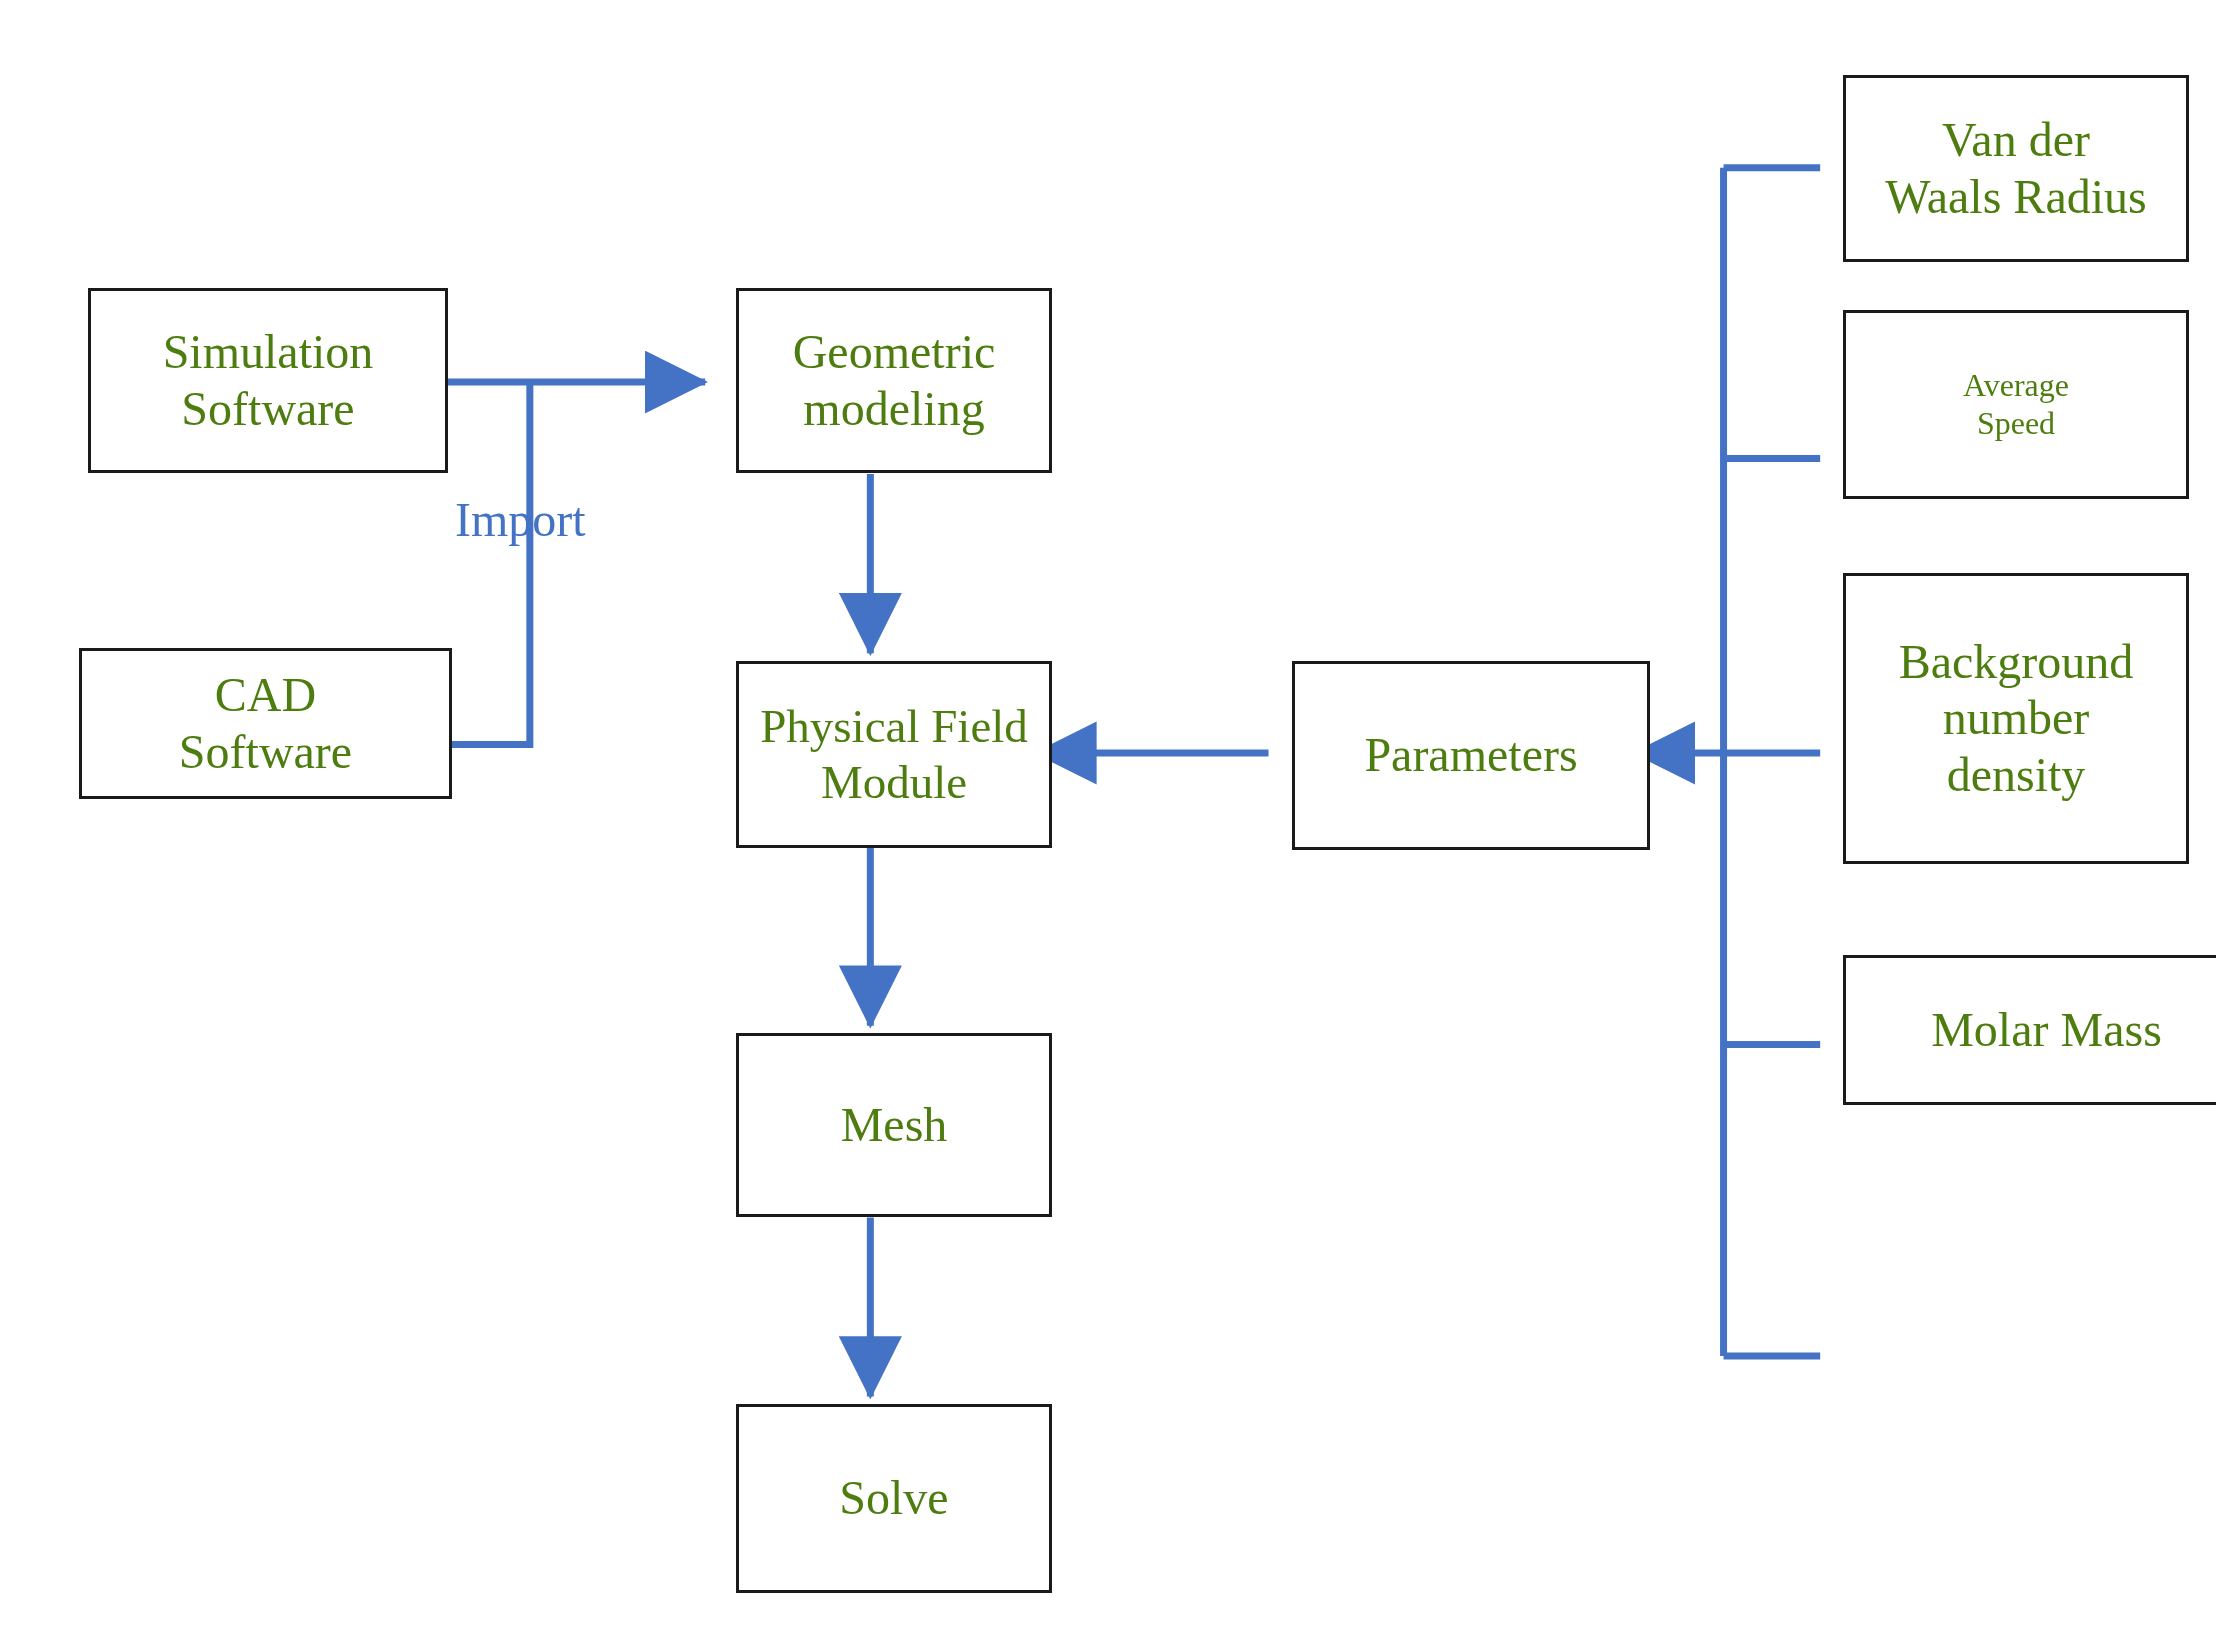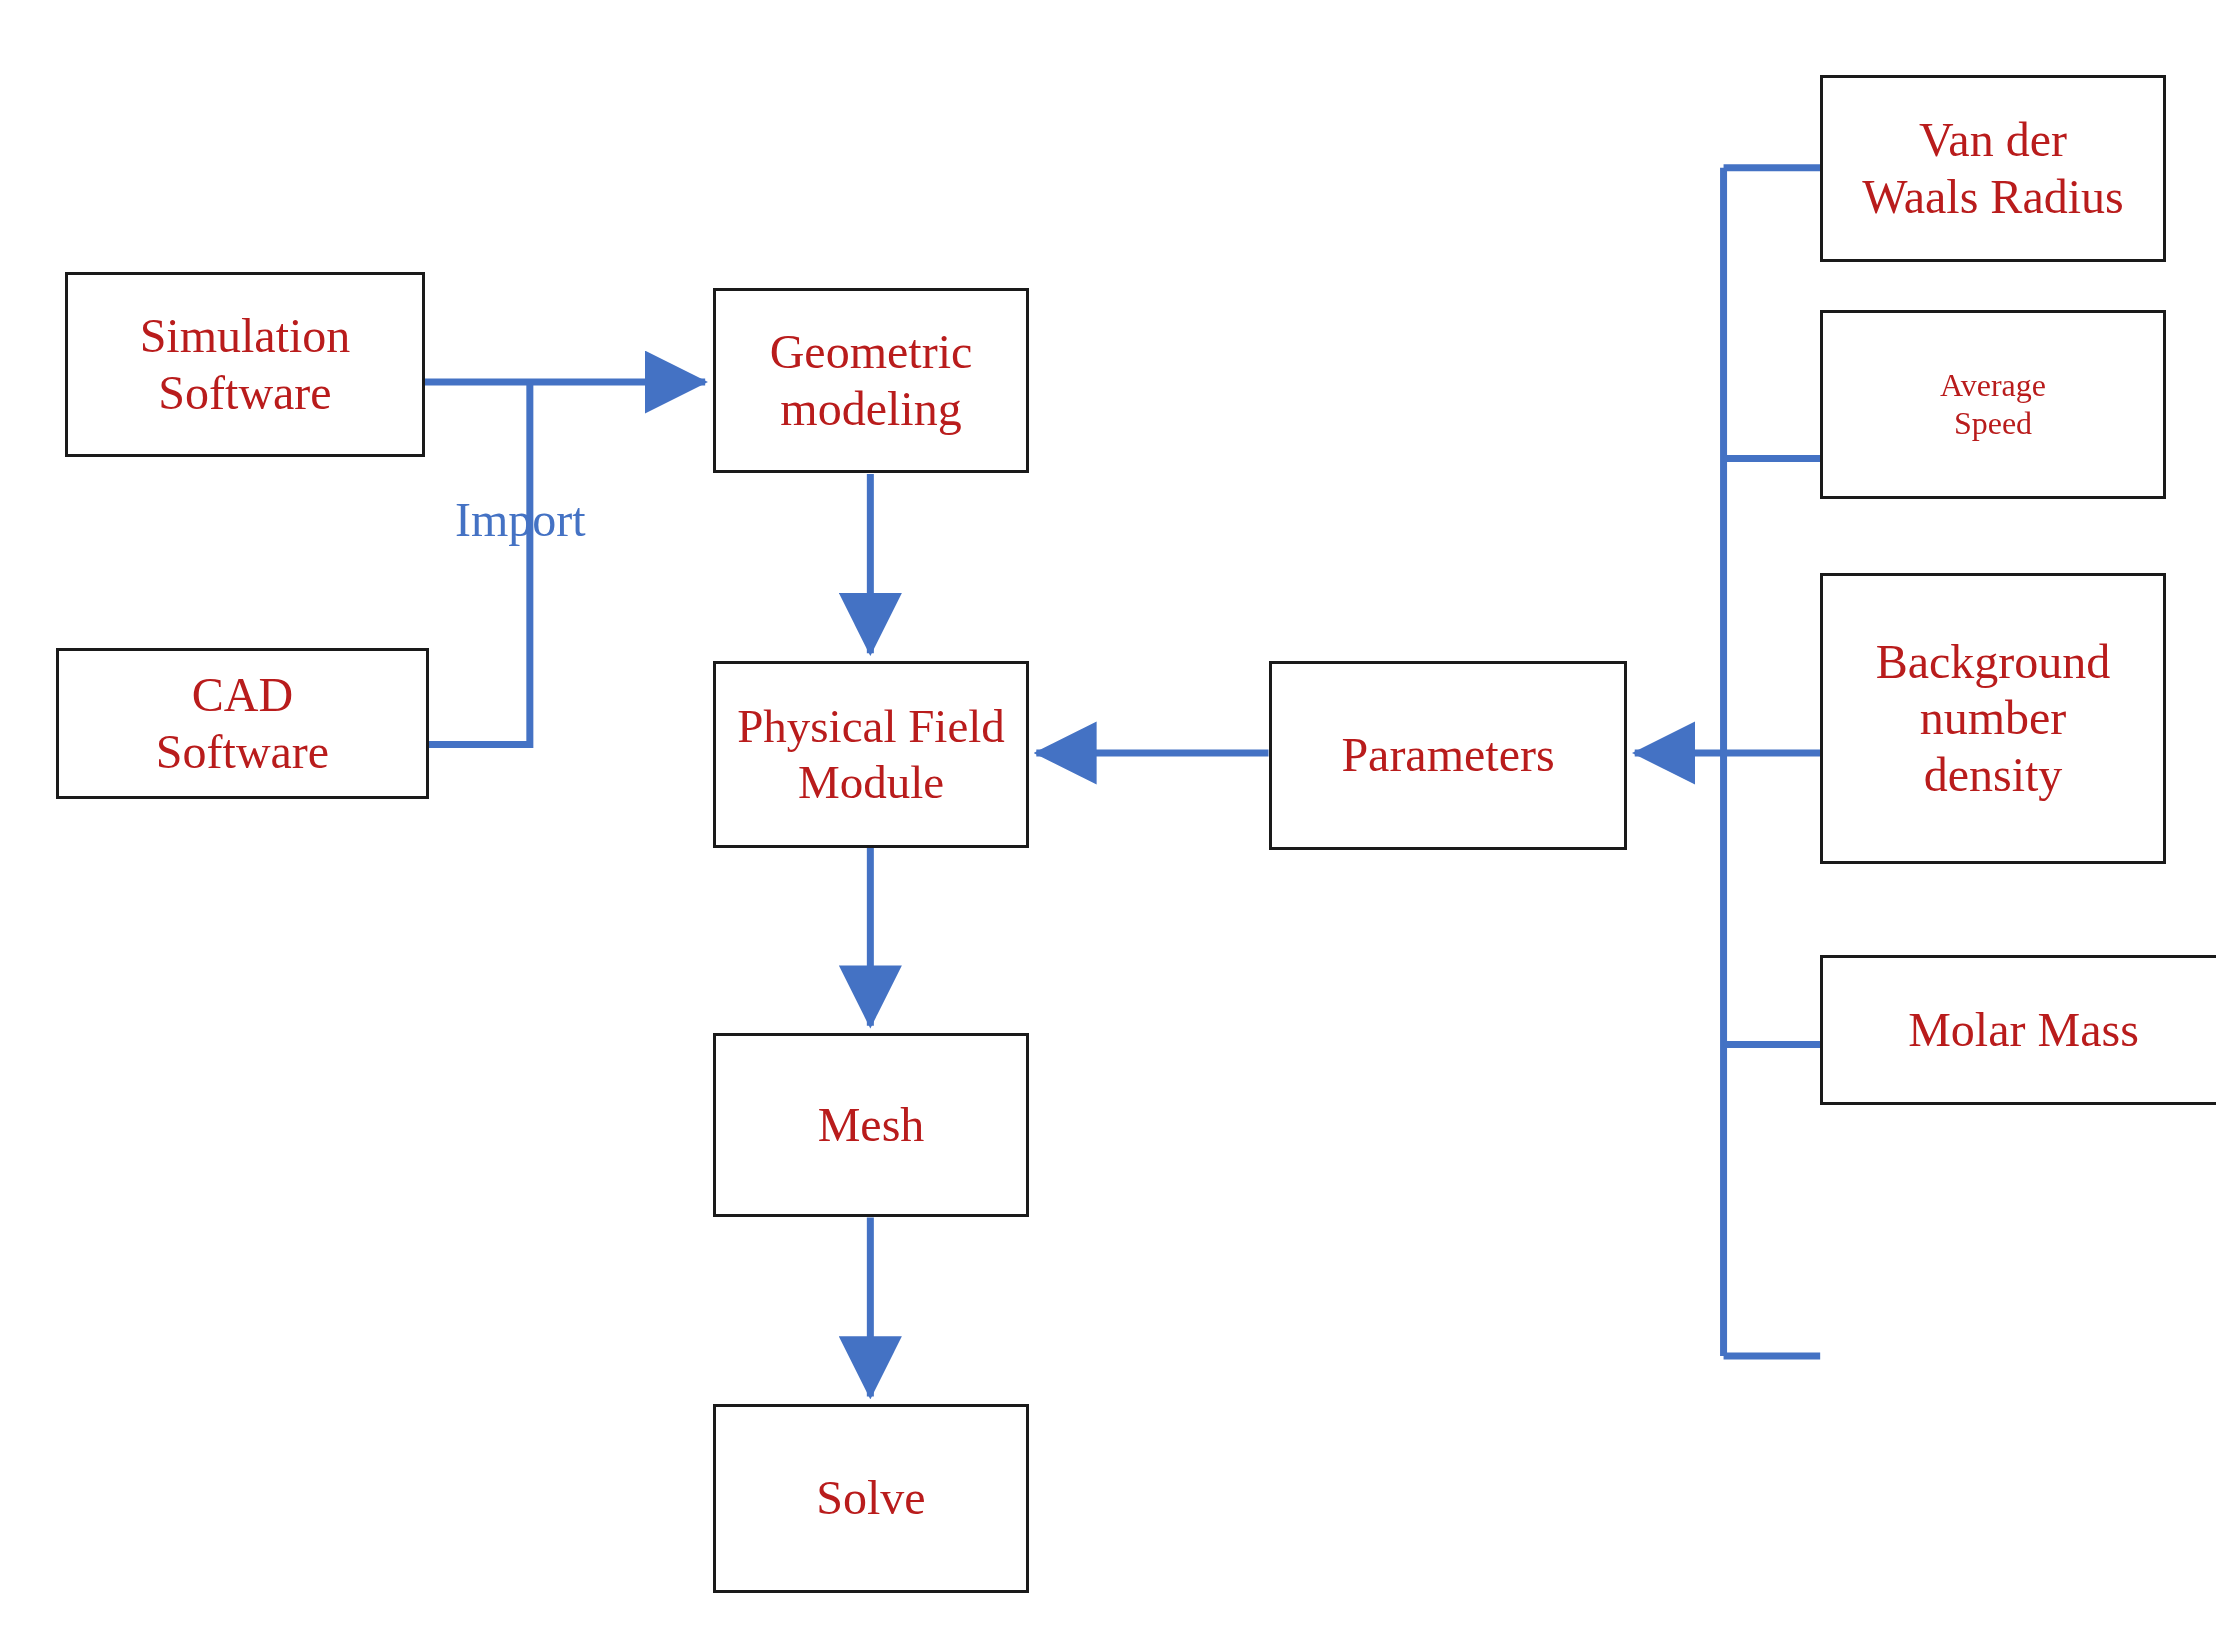--- a/index.html
+++ b/index.html
@@ -25,38 +25,39 @@
   }
   .node {
     position: absolute;
     box-sizing: border-box;
     border: 3.9px solid #1a1a1a;
     background: #ffffff;
     display: flex;
     align-items: center;
     justify-content: center;
     text-align: center;
-    color: #b91c1c;
+    color: #4d7c0f;
     line-height: 1.18;
     z-index: 2;
+    margin-left: 23px;
   }
   .node span {
     display: block;
     padding: 0 7.8px;
     white-space: pre-line;
   }
   .edge-label {
     position: absolute;
     color: #4472C4;
     z-index: 3;
     white-space: nowrap;
     line-height: 1;
   }
   
-  #n-simulation-software { left: 65px;   top: 272px;  width: 360px;  height: 185px; font-size: 48px; }
+  #n-simulation-software { left: 65px;   top: 288px;  width: 360px;  height: 185px; font-size: 48px; }
   #n-cad-software        { left: 56px;   top: 648px;  width: 373px;  height: 151px; font-size: 48px; }
   #n-geometric-modeling  { left: 713px;  top: 288px;  width: 316px;  height: 185px; font-size: 48px; }
   #n-physical-field      { left: 713px;  top: 661px;  width: 316px;  height: 187px; font-size: 47px; }
   #n-mesh                { left: 713px;  top: 1033px; width: 316px;  height: 184px; font-size: 48px; }
   #n-solve               { left: 713px;  top: 1404px; width: 316px;  height: 189px; font-size: 48px; }
   #n-parameters          { left: 1269px; top: 661px;  width: 358px;  height: 189px; font-size: 48px; }
   #n-vdw-radius          { left: 1820px; top: 75px;   width: 346px;  height: 187px; font-size: 48px; }
   #n-average-speed       { left: 1820px; top: 310px;  width: 346px;  height: 189px; font-size: 32px; }
   #n-background-density  { left: 1820px; top: 573px;  width: 346px;  height: 291px; font-size: 48px; }
   #n-molar-mass          { left: 1820px; top: 955px; width: 407px;  height: 150px; font-size: 48px; }

